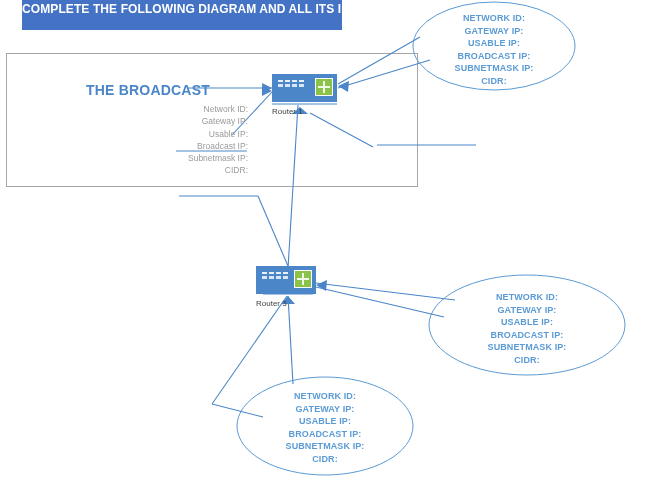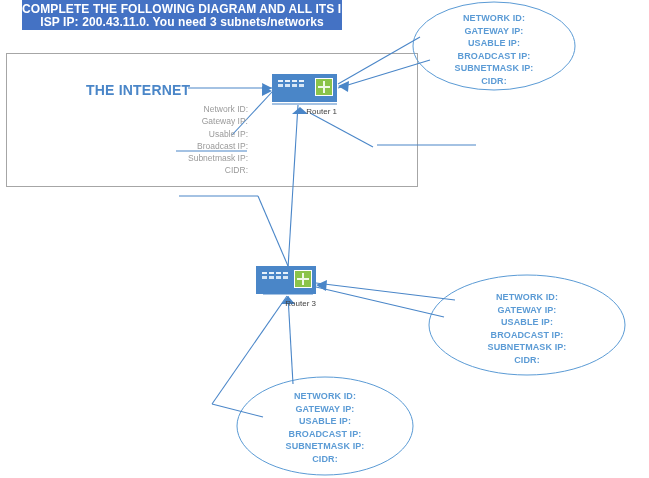--- a/index.html
+++ b/index.html
@@ -44,21 +44,21 @@
     color: #4A86C8;
     font-size: 14px;
     font-weight: bold;
     letter-spacing: 0.2px;
     white-space: nowrap;
   }
   .router-label {
     position: absolute;
     color: #3F3F3F;
     font-size: 8px;
-    text-align: right;
+    text-align: left;
     white-space: nowrap;
   }
   .left-block {
     position: absolute;
     left: 160px;
     top: 103px;
     width: 88px;
     text-align: right;
     color: #9A9A9A;
     font-size: 8.5px;
@@ -180,24 +180,23 @@
     <polygon points="272,91 262,86 262,96"></polygon>
     <polygon points="300,107 292,114 308,114"></polygon>
     <polygon points="288,268 281,276 295,276"></polygon>
     <polygon points="316,285 327,280 326,291"></polygon>
     <polygon points="288,296 281,304 295,304"></polygon>
   </g>
 </svg>
 
 <div class="banner">
   <div>COMPLETE THE FOLLOWING DIAGRAM AND ALL ITS IP ADDRESSES</div>
-  <div>ISP IP: 200.43.11.0. You need 3 subnets/networks</div>
-</div>
-
-<div class="internet-label">THE INTERNET</div>
+</div>
+
+<div class="internet-label">THE BROADCAST</div>
 
 <div class="left-block">
   <div>Network ID:</div>
   <div>Gateway IP:</div>
   <div>Usable IP:</div>
   <div>Broadcast IP:</div>
   <div>Subnetmask IP:</div>
   <div>CIDR:</div>
 </div>
 

